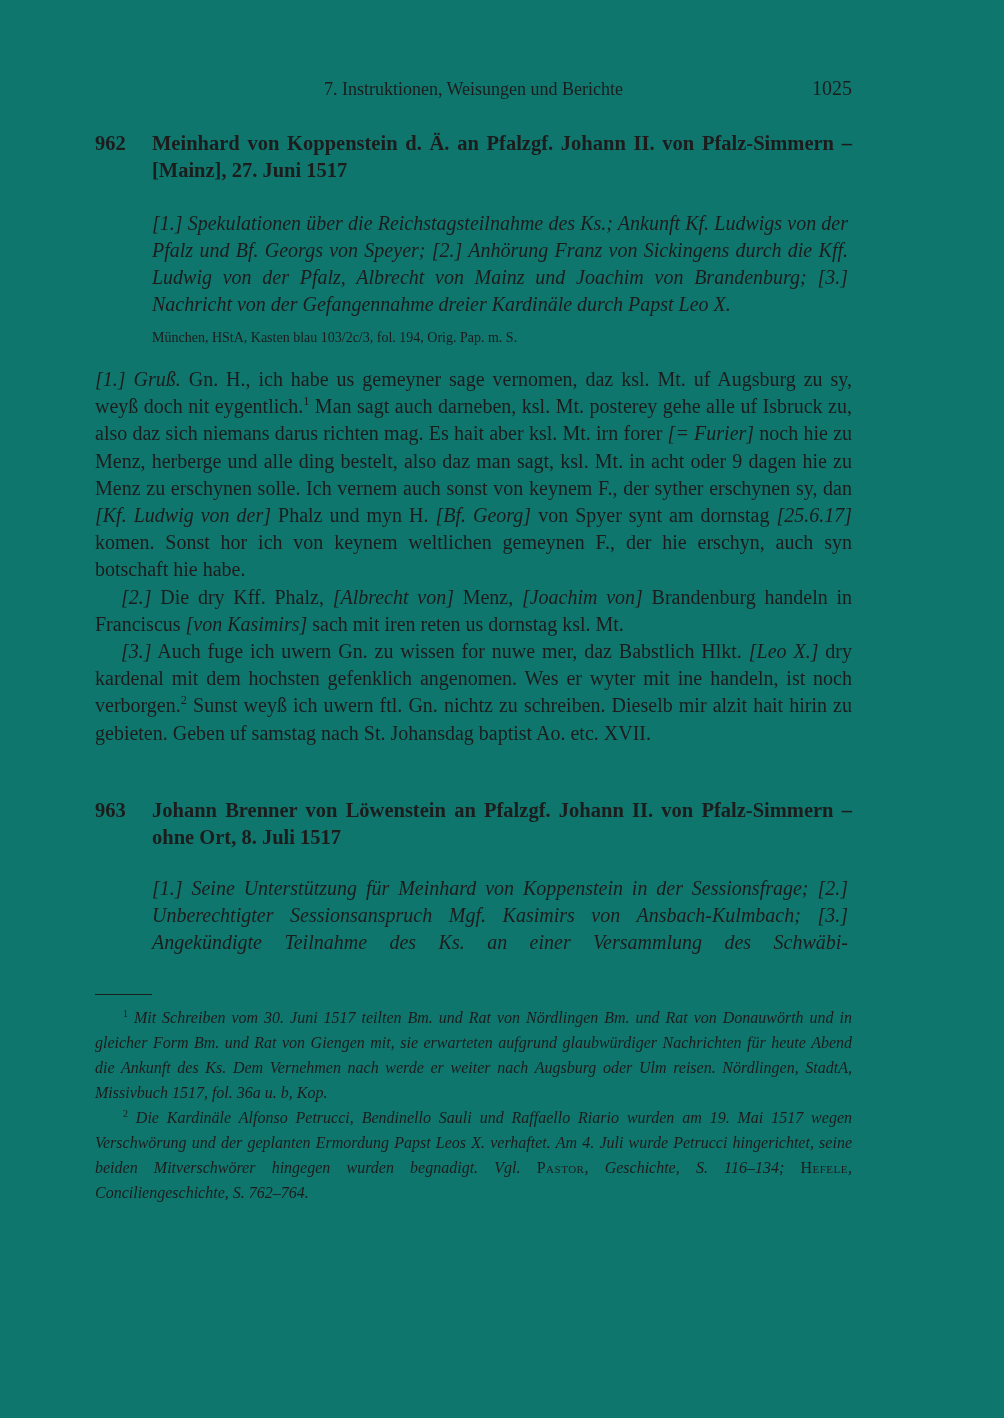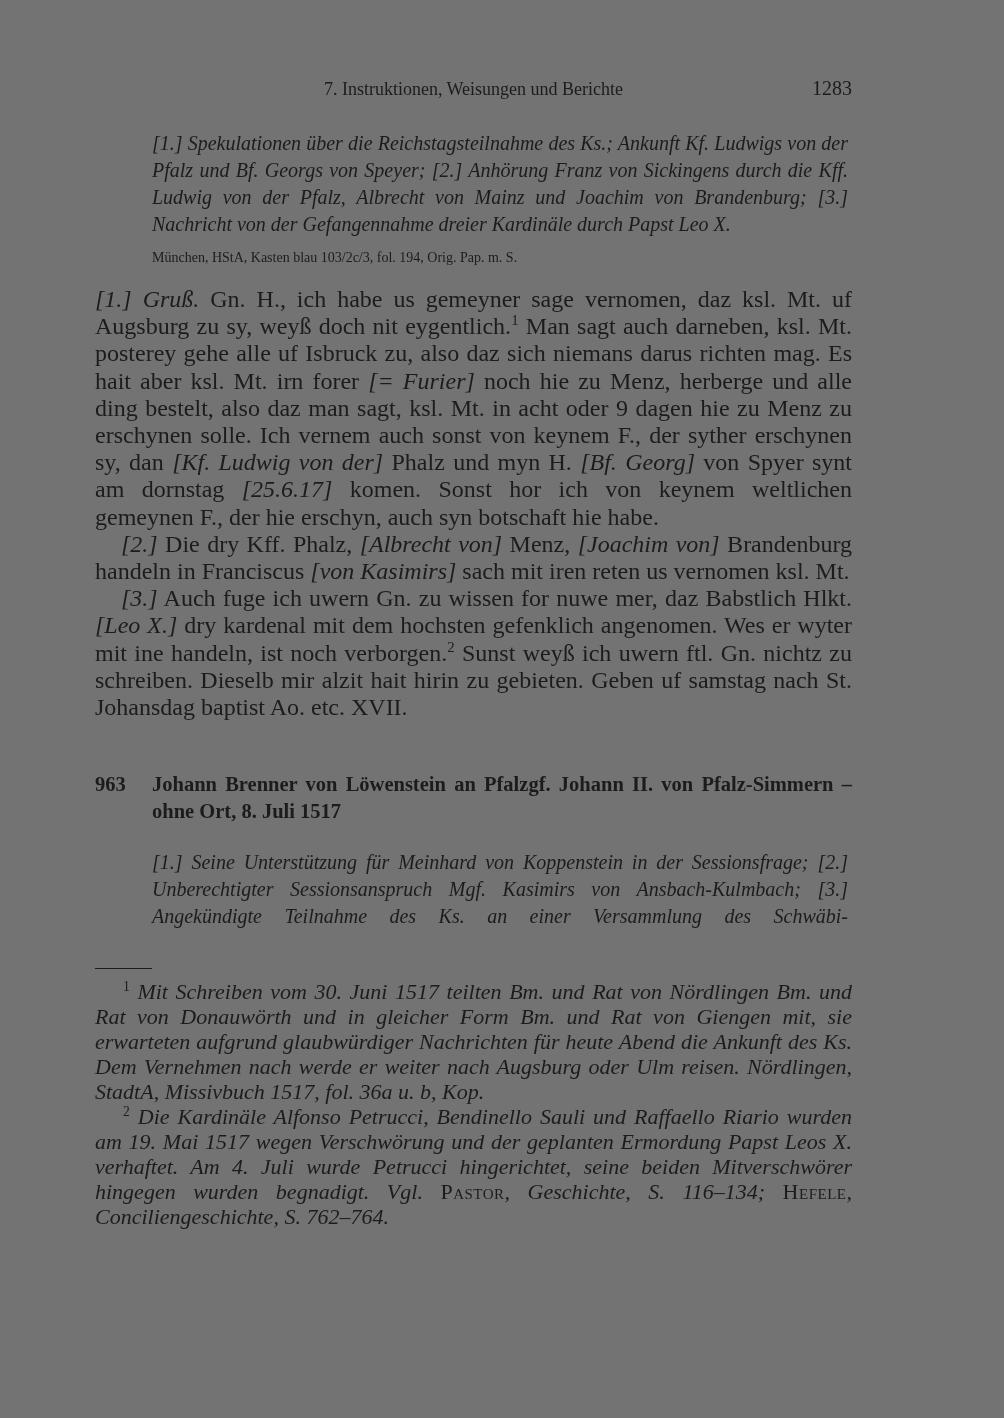--- a/index.html
+++ b/index.html
@@ -1,21 +1,21 @@
 <!DOCTYPE html>
 <html lang="de"><head>
 <meta charset="utf-8">
 <style>
   * { margin: 0; padding: 0; box-sizing: border-box; }
   html, body { background: #ffffff; }
   .page {
     position: relative;
     width: 1004px;
     height: 1418px;
-    background: #737373;
+    background: #0f766e;
     color: #1c1c1c;
     font-family: "Liberation Serif", "DejaVu Serif", serif;
     padding: 78px 152px 0 95px;
     overflow: hidden;
   }
   
   .running-head {
     position: relative;
     text-align: center;
     font-size: 18px;
@@ -54,36 +54,36 @@
   }
   .summary.justify-last { text-align-last: justify; }
   .source {
     margin: 7px 0 0 57px;
     font-size: 14px;
     line-height: 25px;
   }
   
   .body { margin-top: 16px; }
   .bp {
-    font-size: 24px;
+    font-size: 20px;
     line-height: 27.2px;
     text-align: justify;
     hyphens: none;
   }
   .bp.indent { text-indent: 26px; }
   .entry-2 { margin-top: 50px; font-family: Liberation Serif, serif; }
   .entry-2 .summary { margin-top: 24px; }
   
   .fn-rule {
     width: 57px;
     border-top: 1.5px solid #1c1c1c;
     margin: 38px 0 10px 0;
   }
   .footnote {
-    font-size: 22px;
+    font-size: 16px;
     line-height: 25px;
     text-align: justify;
     text-indent: 28px;
     hyphens: none;
   }
   sup {
     font-size: 0.62em;
     line-height: 0;
     vertical-align: super;
     font-style: normal;
@@ -95,29 +95,33 @@
     letter-spacing: 0.5px;
   }
 </style>
 </head>
 <body>
 
 <div class="page">
 
   <div class="running-head">
     <span class="rh-title">7. Instruktionen, Weisungen und Berichte</span>
-    <span class="rh-page">1283</span>
+    <span class="rh-page">1025</span>
   </div>
 
   <section class="entry">
+    <div class="entry-head">
+      <span class="entry-num">962</span>
+      <span class="entry-title">Meinhard von Koppenstein d. Ä. an Pfalzgf. Johann II. von Pfalz-Simmern – [Mainz], 27. Juni 1517</span>
+    </div>
     <p class="summary">[1.] Spekulationen über die Reichstagsteilnahme des Ks.; Ankunft Kf. Ludwigs von der Pfalz und Bf. Georgs von Speyer; [2.] Anhörung Franz von Sickingens durch die Kff. Ludwig von der Pfalz, Albrecht von Mainz und Joachim von Brandenburg; [3.] Nachricht von der Gefangennahme dreier Kardinäle durch Papst Leo X.</p>
     <p class="source">München, HStA, Kasten blau 103/2c/3, fol. 194, Orig. Pap. m. S.</p>
     <div class="body">
       <p class="bp"><span class="seg-i">[1.] Gruß.</span><span> Gn. H., ich habe us gemeyner sage vernomen, daz ksl. Mt. uf Augsburg zu sy, weyß doch nit eygentlich.</span><sup>1</sup><span> Man sagt auch darneben, ksl. Mt. posterey gehe alle uf Isbruck zu, also daz sich niemans darus richten mag. Es hait aber ksl. Mt. irn forer </span><span class="seg-i">[= Furier]</span><span> noch hie zu Menz, herberge und alle ding bestelt, also daz man sagt, ksl. Mt. in acht oder 9 dagen hie zu Menz zu erschynen solle. Ich vernem auch sonst von keynem F., der syther erschynen sy, dan </span><span class="seg-i">[Kf. Ludwig von der]</span><span> Phalz und myn H. </span><span class="seg-i">[Bf. Georg]</span><span> von Spyer synt am dornstag </span><span class="seg-i">[25.6.17]</span><span> komen. Sonst hor ich von keynem weltlichen gemeynen F., der hie erschyn, auch syn botschaft hie habe.</span></p>
-      <p class="bp indent"><span class="seg-i">[2.]</span><span> Die dry Kff. Phalz, </span><span class="seg-i">[Albrecht von]</span><span> Menz, </span><span class="seg-i">[Joachim von]</span><span> Brandenburg handeln in Franciscus </span><span class="seg-i">[von Kasimirs]</span><span> sach mit iren reten us vernomen ksl. Mt.</span></p>
+      <p class="bp indent"><span class="seg-i">[2.]</span><span> Die dry Kff. Phalz, </span><span class="seg-i">[Albrecht von]</span><span> Menz, </span><span class="seg-i">[Joachim von]</span><span> Brandenburg handeln in Franciscus </span><span class="seg-i">[von Kasimirs]</span><span> sach mit iren reten us dornstag ksl. Mt.</span></p>
       <p class="bp indent"><span class="seg-i">[3.]</span><span> Auch fuge ich uwern Gn. zu wissen for nuwe mer, daz Babstlich Hlkt. </span><span class="seg-i">[Leo X.]</span><span> dry kardenal mit dem hochsten gefenklich angenomen. Wes er wyter mit ine handeln, ist noch verborgen.</span><sup>2</sup><span> Sunst weyß ich uwern ftl. Gn. nichtz zu schreiben. Dieselb mir alzit hait hirin zu gebieten. Geben uf samstag nach St. Johansdag baptist Ao. etc. XVII.</span></p>
     </div>
   </section>
 
   <section class="entry entry-2">
     <div class="entry-head">
       <span class="entry-num">963</span>
       <span class="entry-title">Johann Brenner von Löwenstein an Pfalzgf. Johann II. von Pfalz-Simmern – ohne Ort, 8. Juli 1517</span>
     </div>
     <p class="summary justify-last">[1.] Seine Unterstützung für Meinhard von Koppenstein in der Sessionsfrage; [2.] Unberechtigter Sessionsanspruch Mgf. Kasimirs von Ansbach-Kulmbach; [3.] Angekündigte Teilnahme des Ks. an einer Versammlung des Schwäbi-</p>

